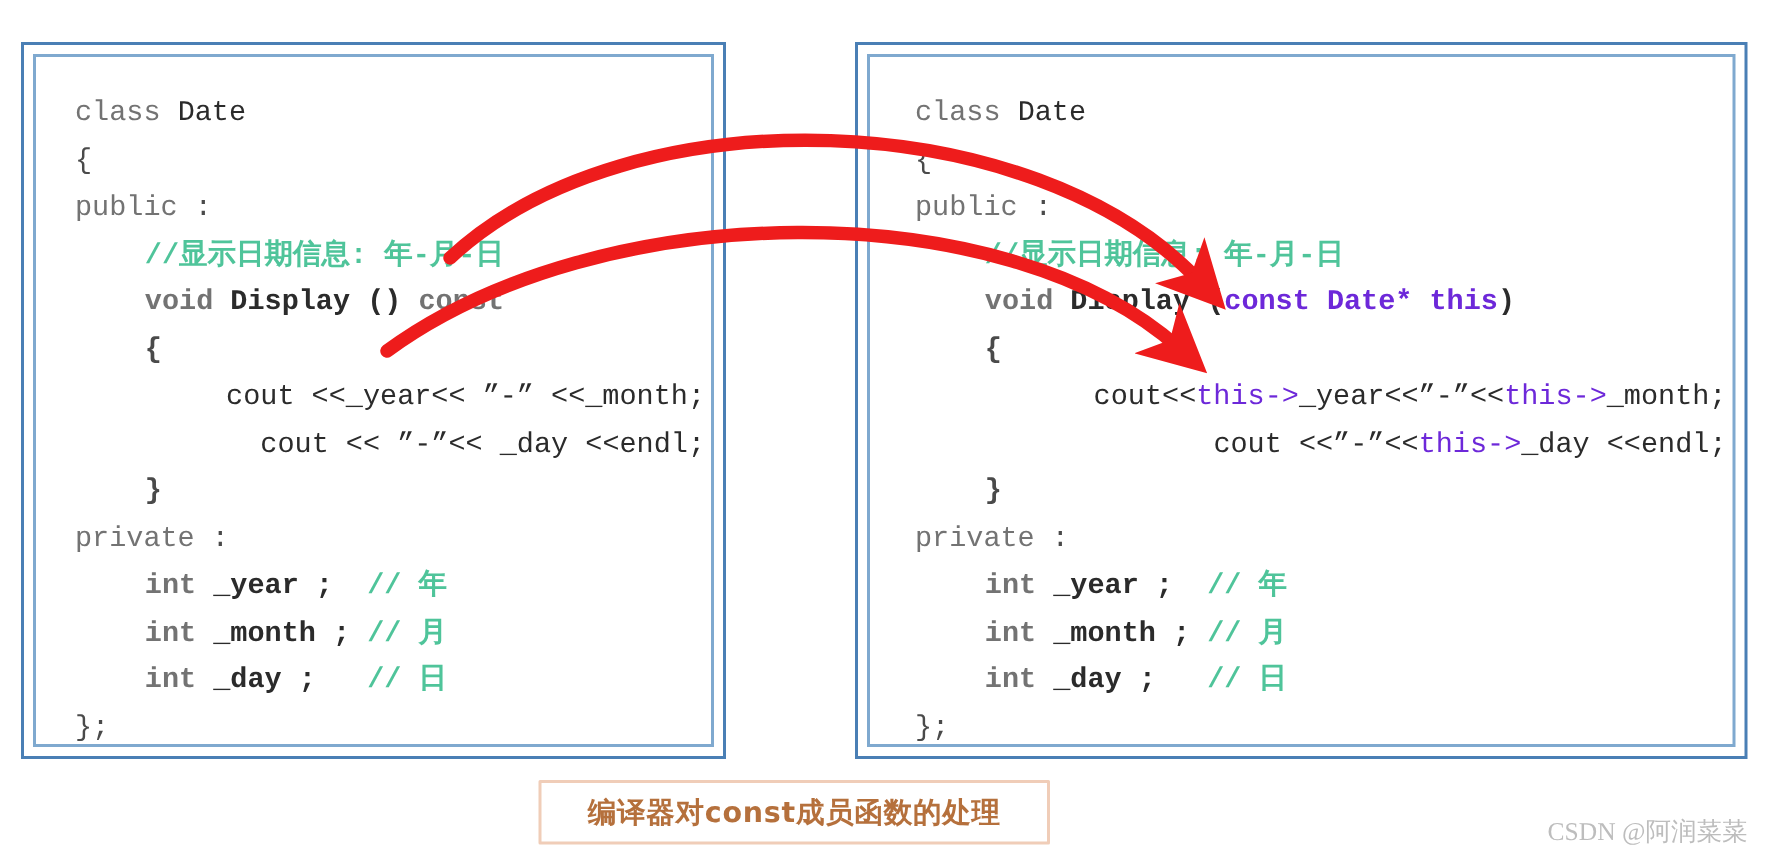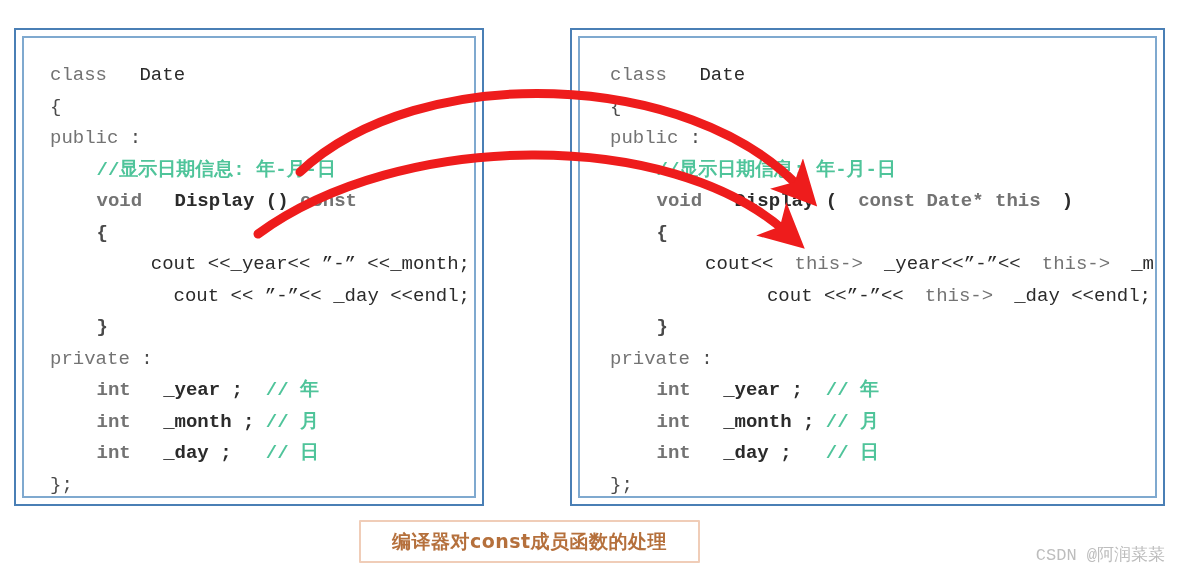--- a/index.html
+++ b/index.html
@@ -46,23 +46,23 @@
     line-height: 31.5px;
     white-space: pre;
     color: #2a2a2a;
   }
   #panel-right .code { left: 30px; }
 
   .ln { display: block; height: 31.5px; }
 
   
   .kw   { color: #737373; }        
-  .id   { color: #2b2b2b; margin-left: 21px; }        
+  .id   { color: #2b2b2b; }        
   .cmt  { color: #4fc49a; }        
-  .red  { color: #737373; margin-left: 21px; }        
+  .red  { color: #6d28d9; }        
   .pun  { color: #4a4a4a; }
 
   .ind1 { padding-left: 2.45em; font-weight: bold; }
   .ind2 { padding-left: 3.9em; text-align: right; }
 
   
   #arrows {
     position: absolute;
     left: 0; top: 0;
     width: 1179px;
@@ -91,21 +91,21 @@
     font-weight: bold;
     color: #b5703c;
     letter-spacing: 0.5px;
   }
 
   
   #watermark {
     position: absolute;
     right: 14px;
     bottom: 10px;
-    font-family: Liberation Mono, monospace;
+    font-family: Liberation Serif, serif;
     font-size: 17px;
     color: #bdbdbd;
     white-space: nowrap;
   }
 </style>
 </head>
 <body>
 
 <div class="panel" id="panel-left">
   <div class="panel-inner">

